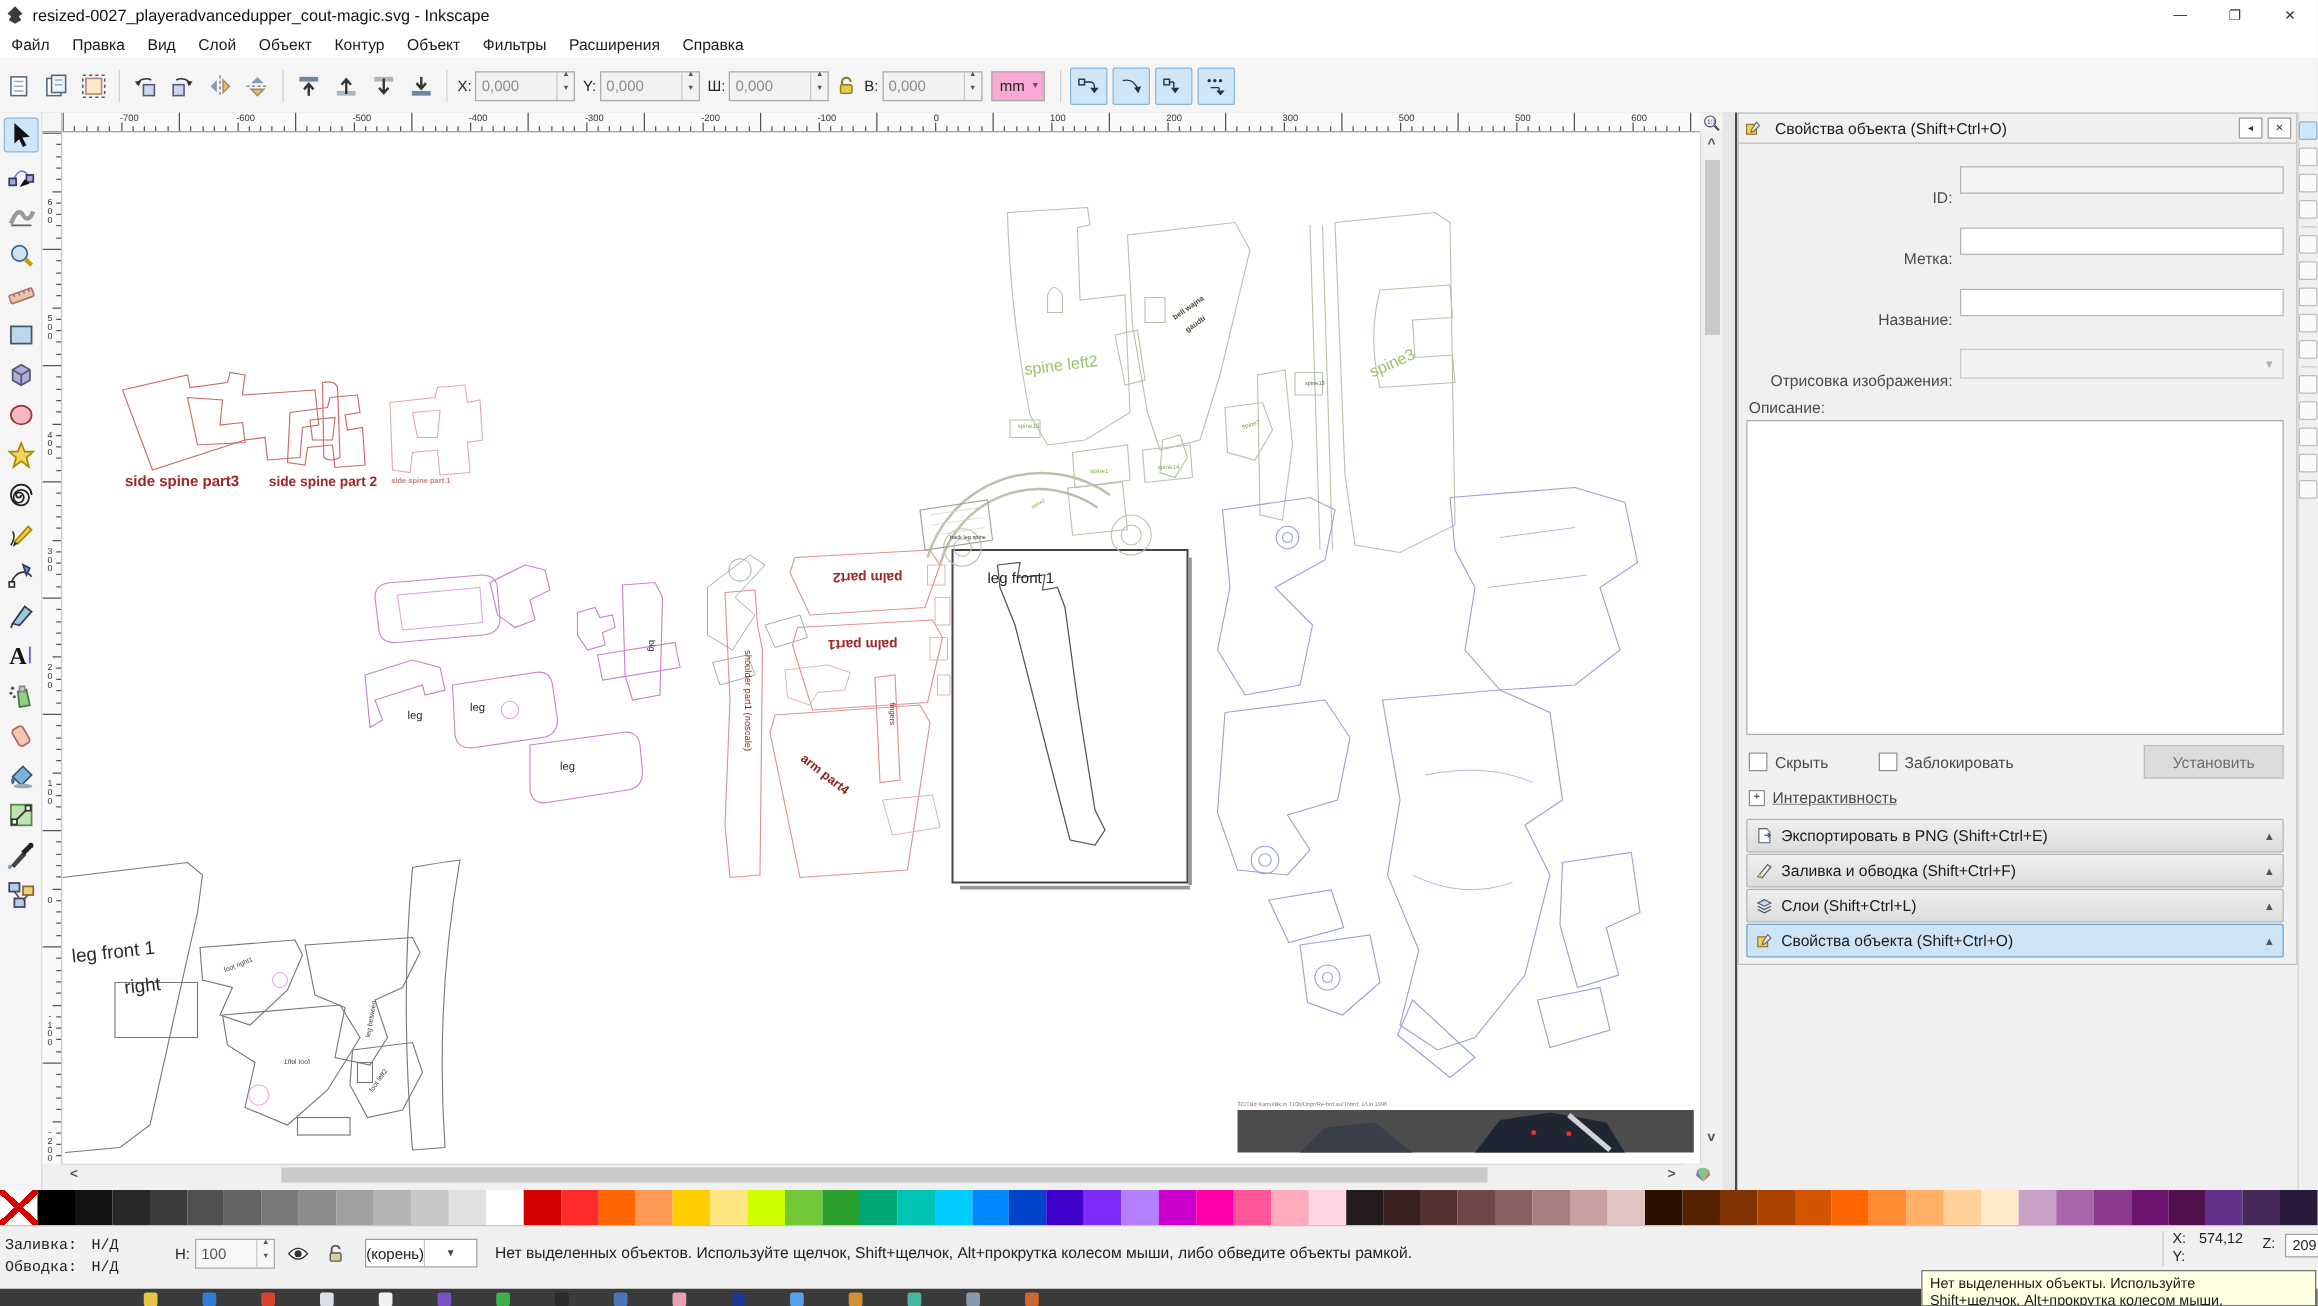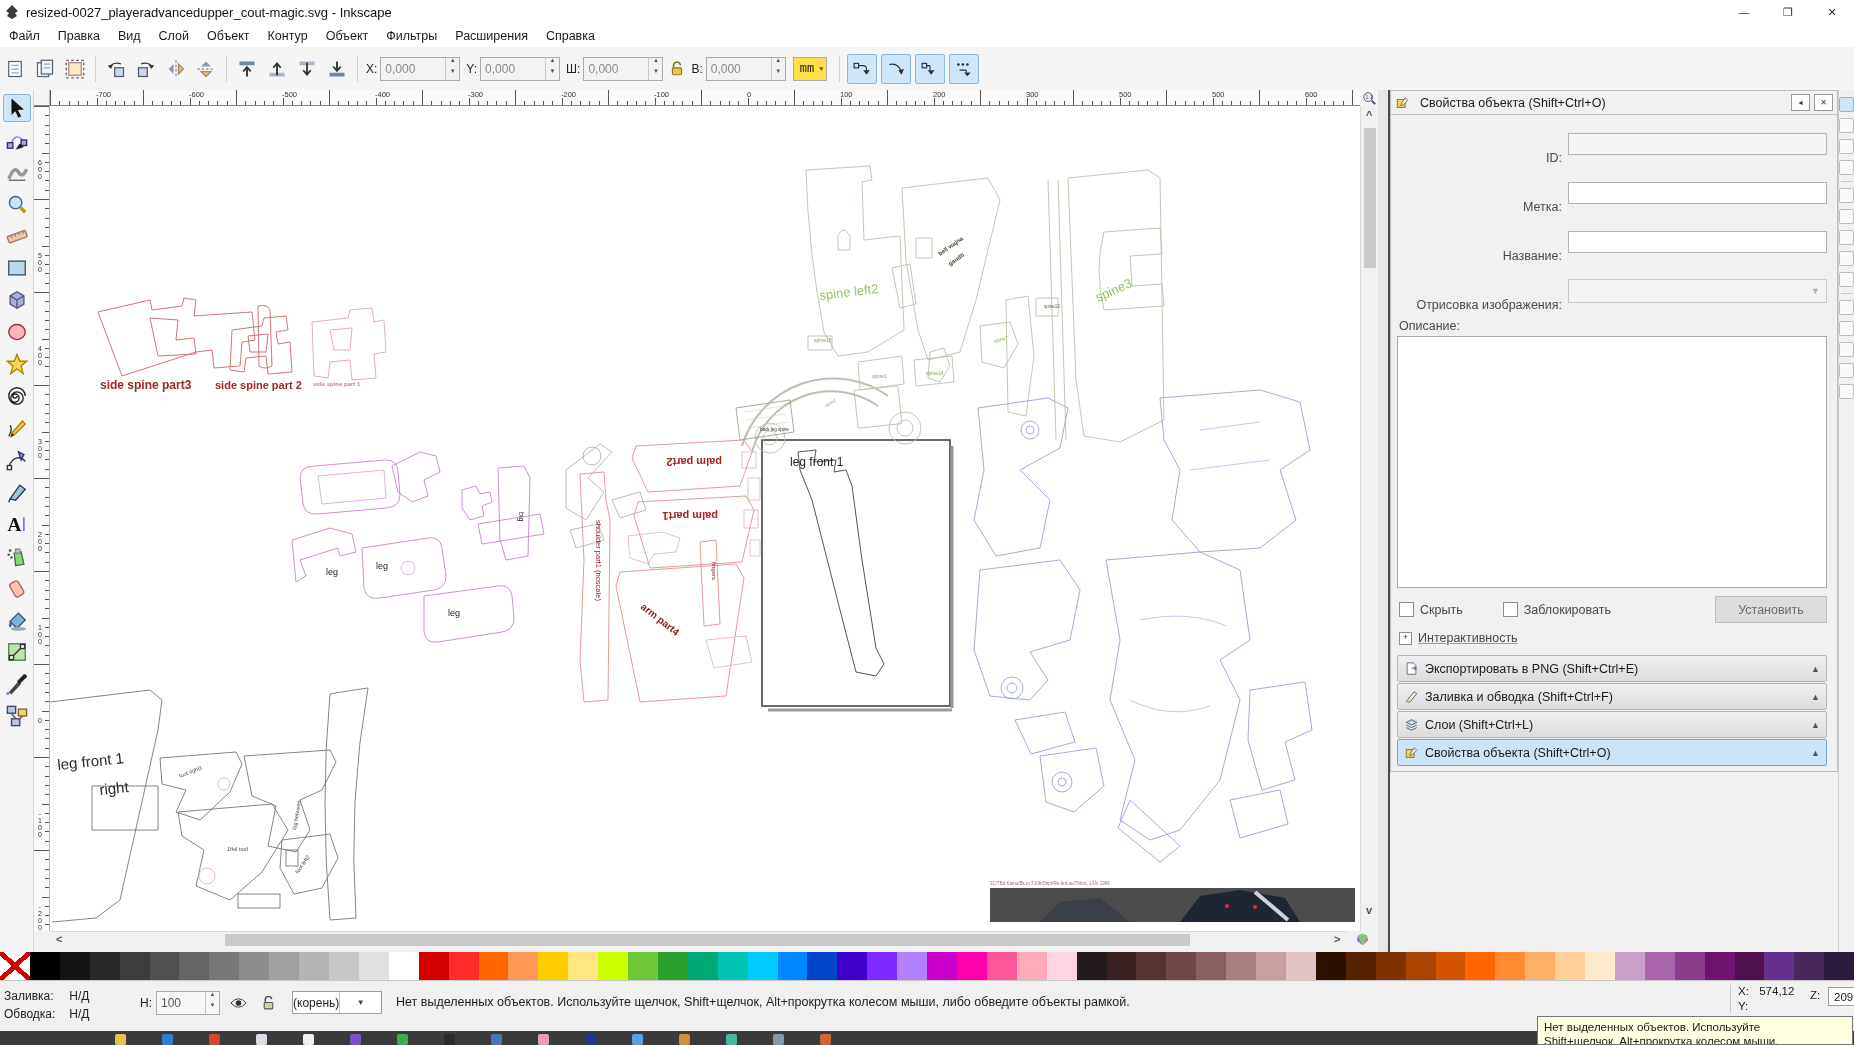--- a/index.html
+++ b/index.html
@@ -21,22 +21,22 @@
     border-bottom:1px solid #cfcfcf;display:flex;align-items:center;}
   .ibtn{width:28px;height:28px;margin:0 1px;border-radius:3px;display:flex;align-items:center;justify-content:center;}
   .sep{width:1px;height:26px;background:#d0d0d0;margin:0 5px;}
   .spin-group{display:flex;align-items:center;margin:0 3px;font-size:12px;color:#222;}
   .spin-group label{margin-right:3px;}
   .spin-box{display:flex;border:1px solid #ababab;background:#f2f2f2;height:22px;}
   .spin-box input{width:56px;border:0;background:transparent;color:#8a8a8a;font-size:12px;
     padding:0 4px;font-family:inherit;}
   .spin-arrows{width:13px;display:flex;flex-direction:column;border-left:1px solid #c9c9c9;}
   .spin-arrows span{flex:1;font-size:6px;line-height:5px;color:#555;text-align:center;}
-  .unit-box{display:flex;align-items:center;border:1px solid #ababab;background:#fde047;height:22px;
-    padding:0 3px 0 6px;font-size:12px;color:#222;margin-left:4px;font-family:Liberation Mono, monospace;}
+  .unit-box{display:flex;align-items:center;border:1px solid #ababab;background:#f9a8d4;height:22px;
+    padding:0 3px 0 6px;font-size:12px;color:#222;margin-left:4px;}
   .unit-box .dd{font-size:7px;color:#555;margin-left:5px;}
   .toggle{width:28px;height:28px;background:#cfe6f8;border:1px solid #88b6da;border-radius:2px;
     margin:0 2px;display:flex;align-items:center;justify-content:center;}
   
   #toolbox{position:absolute;left:0;top:90px;width:34px;height:862px;background:#f5f5f5;
     border-right:1px solid #d5d5d5;display:flex;flex-direction:column;align-items:center;padding-top:2px;box-sizing:border-box;}
   .tool{width:28px;height:28px;margin:2px 0;border-radius:3px;display:flex;align-items:center;justify-content:center;}
   .tool.active{background:#cfe6f8;border:1px solid #8ab6d9;box-sizing:border-box;}
   
   #ruler-corner{position:absolute;left:34px;top:90px;width:16px;height:16px;background:#f5f5f5;border-right:1px solid #bbb;border-bottom:1px solid #888;box-sizing:border-box;}
@@ -86,21 +86,21 @@
   #snapbar{position:absolute;left:1838px;top:90px;width:16px;height:862px;background:#f0f0f0;border-left:1px solid #cfcfcf;display:flex;flex-direction:column;align-items:center;padding-top:4px;box-sizing:border-box;}
   .snapbtn{width:13px;height:13px;margin:3px 0;border:1px solid #bdbdbd;background:#fafafa;border-radius:2px;}
   
   #palette-area{position:absolute;left:0;top:952px;width:1854px;height:28px;background:#e8e8e8;display:flex;}
   .swatch{flex:1;height:28px;}
   .swatch.none{background:#ffffff;
     background-image:linear-gradient(to top right,transparent 44%,#d40000 44%,#d40000 56%,transparent 56%),
       linear-gradient(to bottom right,transparent 44%,#d40000 44%,#d40000 56%,transparent 56%);}
   
   #statusbar{position:absolute;left:0;top:980px;width:1854px;height:51px;background:#f0f0f0;border-top:1px solid #c6c6c6;font-size:12px;color:#222;}
-  #fillstroke{position:absolute;left:4px;top:6px;line-height:18px;}
+  #fillstroke{position:absolute;left:4px;top:6px;line-height:18px;font-family:Liberation Mono, monospace;}
   #fillstroke .lab{display:inline-block;width:62px;}
   #fillstroke .val{display:inline-block;width:44px;}
   #opacity{position:absolute;left:140px;top:10px;display:flex;align-items:center;}
   #opacity .spin-box{background:#f7f7f7;}
   #opacity input{width:40px;color:#555;}
   .sbtn{width:24px;height:24px;display:flex;align-items:center;justify-content:center;margin-left:6px;}
   #layer-combo{position:absolute;left:292px;top:10px;width:90px;height:23px;border:1px solid #9f9f9f;
     background:#fff;display:flex;align-items:center;box-sizing:border-box;}
   #layer-combo span{flex:1;text-align:center;font-size:12px;}
   #layer-combo .dd{width:17px;border-left:1px solid #c9c9c9;text-align:center;font-size:8px;color:#444;align-self:stretch;display:flex;align-items:center;justify-content:center;}
@@ -1133,15 +1133,15 @@
     <div class="task-icon" style="left: 538px; background: rgb(230, 160, 180);"></div>
     <div class="task-icon" style="left: 585px; background: rgb(31, 58, 140);"></div>
     <div class="task-icon" style="left: 632px; background: rgb(90, 160, 230);"></div>
     <div class="task-icon" style="left: 679px; background: rgb(208, 144, 58);"></div>
     <div class="task-icon" style="left: 726px; background: rgb(72, 184, 160);"></div>
     <div class="task-icon" style="left: 773px; background: rgb(136, 153, 170);"></div>
     <div class="task-icon" style="left: 820px; background: rgb(204, 102, 51);"></div>
   </div>
 
 <div id="tooltip">
-  <div>Нет выделенных объектов. Используйте</div>
+  <div>Нет выделенных объекты. Используйте</div>
   <div>Shift+щелчок, Alt+прокрутка колесом мыши,</div>
 </div>
 
 </body></html>

